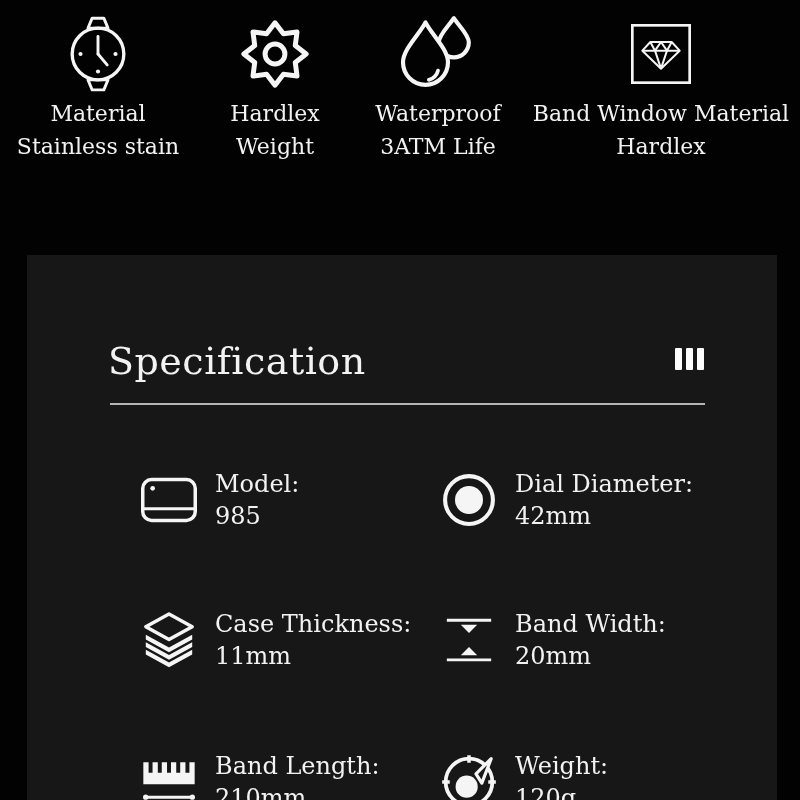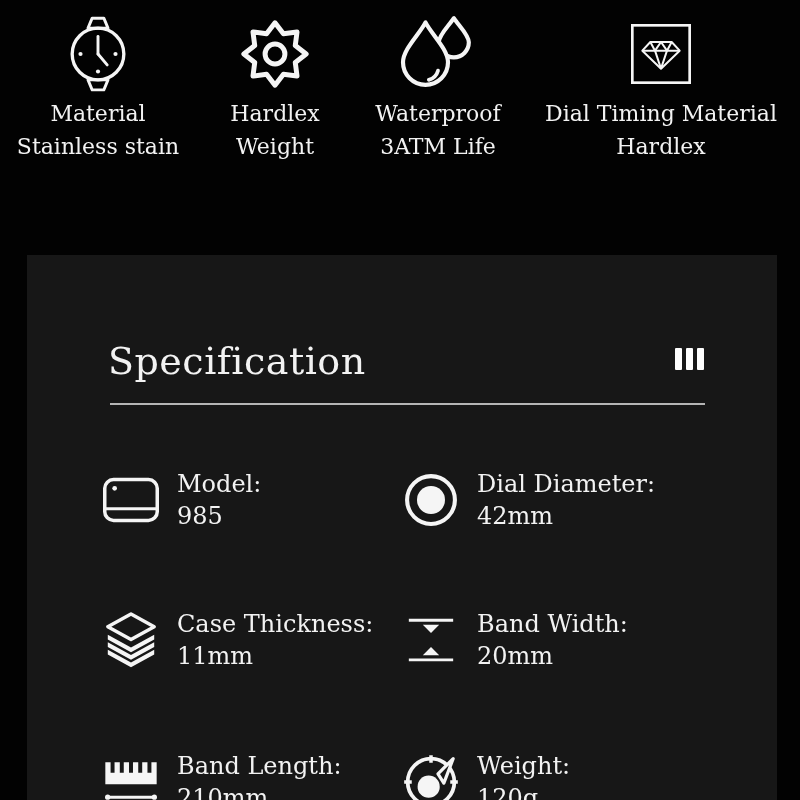--- a/index.html
+++ b/index.html
@@ -33,21 +33,21 @@
   }
   .spec-title { font-size:38px; line-height:44px; letter-spacing:0.5px; }
   .bars-icon { display:flex; gap:4px; margin-top:-4px; }
   .bar { width:7px; height:22px; background:#fdfdfd; border-radius:1px; }
   .divider {
     margin:20px 0 0 83px;
     width:595px; height:2px; border:0;
     background:#b5b5b5;
   }
   .spec-grid { margin-top:63px; }
-  .spec-row { display:flex; padding-left:76px; }
+  .spec-row { display:flex; padding-left:114px; }
   .spec-row.r2 { margin-top:76px; }
   .spec-row.r3 { margin-top:78px;align-items:flex-end; }
   .cell { width:300px; display:flex; align-items:center; gap:18px; }
   .spec-icon { width:56px; height:58px; flex-shrink:0; display:flex; align-items:center; justify-content:center; }
   .spec-text { font-size:24px; line-height:32px; white-space:nowrap; }
 </style>
 </head>
 <body>
 
 <div class="features">
@@ -95,21 +95,21 @@
   <div class="feature">
     <div class="icon-wrap">
       <svg class="ico" width="64" height="64" viewBox="0 0 96 96" fill="none" stroke="currentColor">
         <rect x="5" y="5" width="86" height="86" stroke-width="4"></rect>
         <path d="M32,30 L64,30 L76,43 L48,70 L20,43 Z" stroke-width="3" stroke-linejoin="round"></path>
         <path d="M20,43 L76,43" stroke-width="3"></path>
         <path d="M32,30 L39,43 M48,30 L39,43 M48,30 L57,43 M64,30 L57,43" stroke-width="3" stroke-linejoin="round"></path>
         <path d="M39,43 L48,70 M57,43 L48,70" stroke-width="3" stroke-linejoin="round"></path>
       </svg>
     </div>
-    <div class="f-line">Dial Timing Material</div>
+    <div class="f-line">Band Window Material</div>
     <div class="f-line">Hardlex</div>
   </div>
 
 </div>
 
 <div class="panel">
 
   <div class="spec-header">
     <div class="spec-title">Specification</div>
     <div class="bars-icon">

